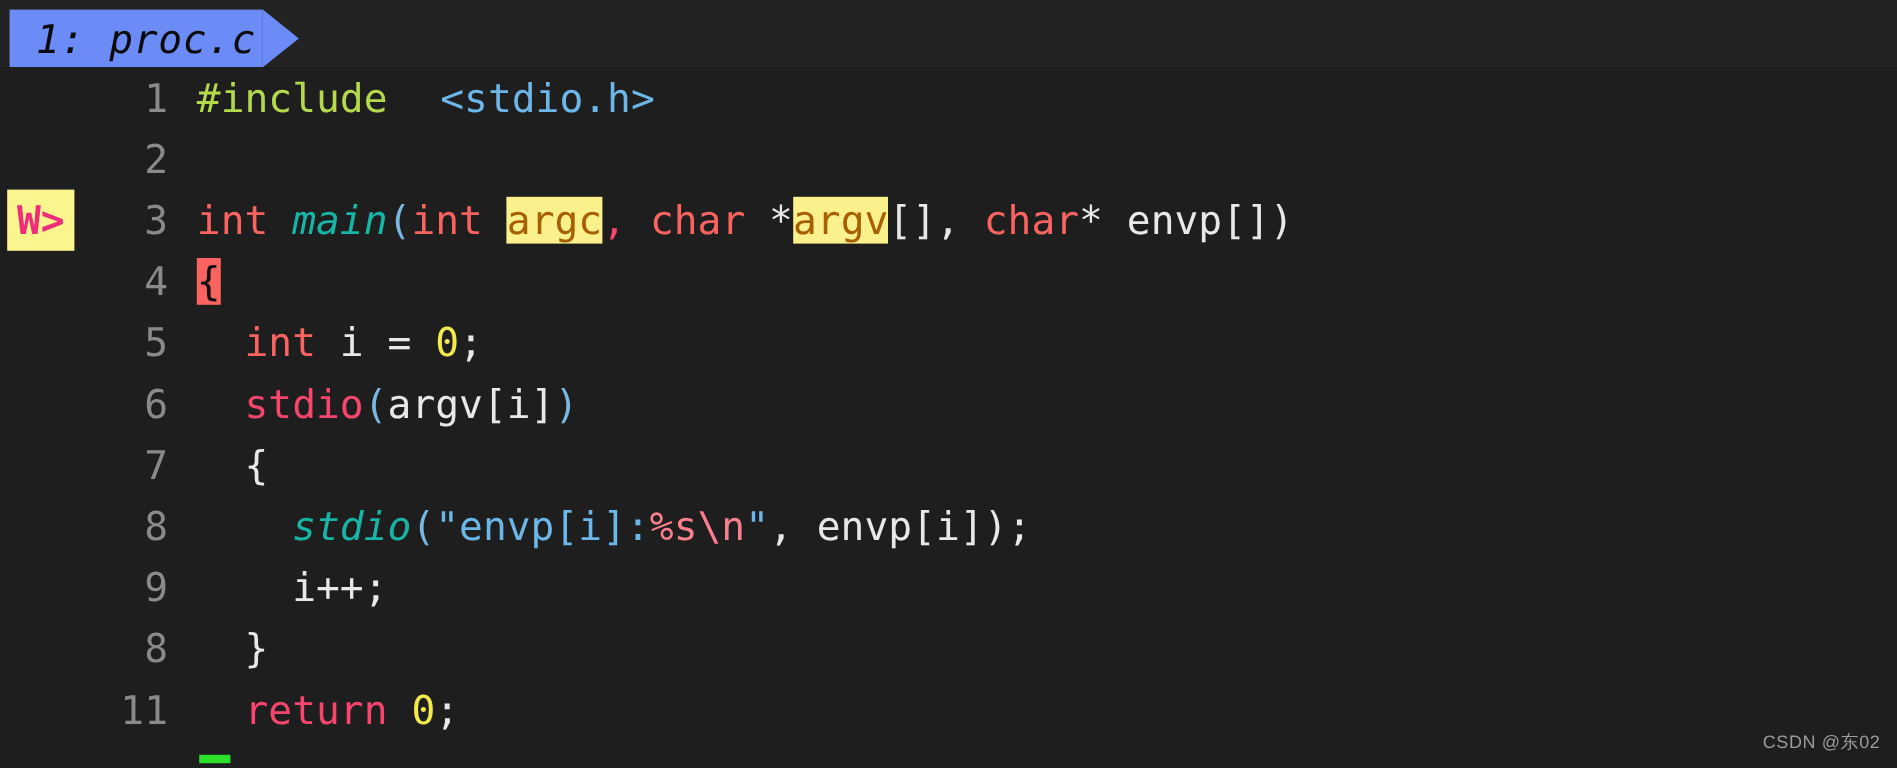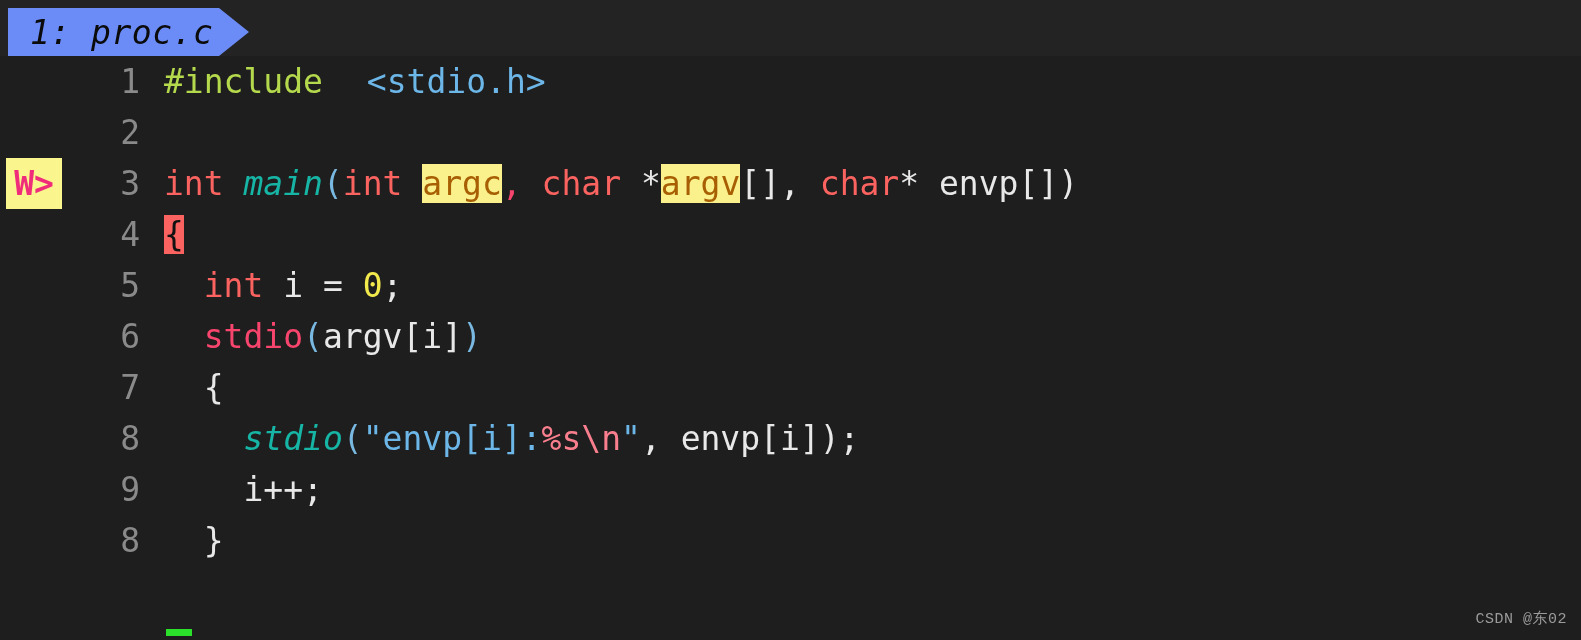--- a/index.html
+++ b/index.html
@@ -135,21 +135,21 @@
     background: #2ae02a;
   }
 
   
   #watermark {
     position: absolute;
     right: 14px;
     bottom: 12px;
     color: #9b9b9b;
     font-size: 15px;
-    font-family: Liberation Mono, monospace;
+    font-family: Liberation Sans, sans-serif;
     letter-spacing: 0.5px;
   }
 </style>
 </head>
 <body>
 
 <div id="app">
 
   <div id="tabbar">
     <div id="tab-proc">
@@ -165,18 +165,19 @@
         <div class="code-line"><div class="sign-col"></div><div class="lnum">1</div><div class="ltext"><span class="t-pre">#include</span><span class="t-plain"> </span><span class="t-header">&lt;stdio.h&gt;</span></div></div>
         <div class="code-line"><div class="sign-col"></div><div class="lnum">2</div><div class="ltext"></div></div>
         <div class="code-line"><div class="sign-col"><div class="sign-marker">W&gt;</div></div><div class="lnum">3</div><div class="ltext"><span class="t-type">int</span><span class="t-plain"> </span><span class="t-func">main</span><span class="t-paren">(</span><span class="t-type">int</span><span class="t-plain"> </span><span class="t-hl">argc</span><span class="t-kw">,</span><span class="t-plain"> </span><span class="t-type">char</span><span class="t-plain"> </span><span class="t-plain">*</span><span class="t-hl">argv</span><span class="t-plain">[], </span><span class="t-type">char</span><span class="t-plain">* </span><span class="t-plain">envp</span><span class="t-plain">[])</span></div></div>
         <div class="code-line"><div class="sign-col"></div><div class="lnum">4</div><div class="ltext"><span class="t-brkt">{</span></div></div>
         <div class="code-line"><div class="sign-col"></div><div class="lnum">5</div><div class="ltext"><span class="t-plain">  </span><span class="t-type">int</span><span class="t-plain"> i = </span><span class="t-num">0</span><span class="t-plain">;</span></div></div>
         <div class="code-line"><div class="sign-col"></div><div class="lnum">6</div><div class="ltext"><span class="t-plain">  </span><span class="t-kw">stdio</span><span class="t-paren">(</span><span class="t-plain">argv[i]</span><span class="t-paren">)</span></div></div>
         <div class="code-line"><div class="sign-col"></div><div class="lnum">7</div><div class="ltext"><span class="t-plain">  {</span></div></div>
         <div class="code-line"><div class="sign-col"></div><div class="lnum">8</div><div class="ltext"><span class="t-plain">    </span><span class="t-func">stdio</span><span class="t-paren">(</span><span class="t-str">"envp[i]:</span><span class="t-esc">%s</span><span class="t-esc">\n</span><span class="t-str">"</span><span class="t-plain">, envp[i]);</span></div></div>
         <div class="code-line"><div class="sign-col"></div><div class="lnum">9</div><div class="ltext"><span class="t-plain">    i++;</span></div></div>
         <div class="code-line"><div class="sign-col"></div><div class="lnum">8</div><div class="ltext"><span class="t-plain">  }</span></div></div>
+        <div class="code-line"><div class="sign-col"></div><div class="lnum">11</div><div class="ltext"><span class="t-plain">  </span><span class="t-kw">return</span><span class="t-plain"> </span><span class="t-num">0</span><span class="t-plain">;</span></div></div>
       </div>
     <div id="caret"></div>
   </div>
 
   <div id="watermark">CSDN @东02</div>
 </div>
 
 </body></html>

